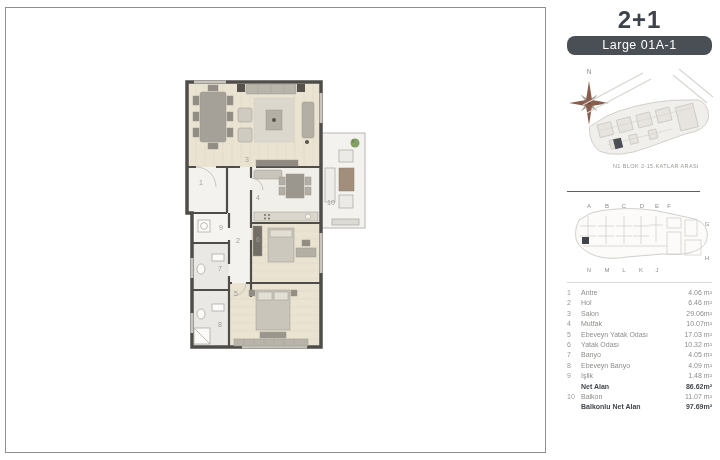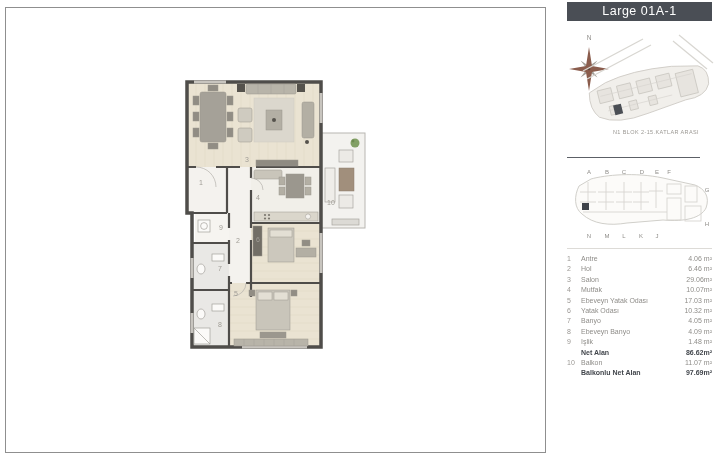--- a/index.html
+++ b/index.html
@@ -13,21 +13,21 @@
     position:absolute;left:5px;top:7px;width:541px;height:446px;
     border:1px solid #8f8f8f;background:#ffffff;box-sizing:border-box;
   }
   .plan-svg{position:absolute;left:176px;top:70px;width:192px;height:290px;}
 
   
   .side-panel{position:absolute;left:547px;top:0;width:173px;height:460px;background:#ffffff;}
   .panel-inner{position:absolute;left:20px;top:0;width:145px;}
   .unit-title{margin-top:6px;text-align:center;font-size:24px;font-weight:bold;color:#3e434a;letter-spacing:1px;}
   .unit-badge{margin-top:2px;background:#4a4e55;color:#ffffff;text-align:center;
-    font-size:12.5px;padding:2px 0 3px 0;letter-spacing:.5px;}
+    font-size:12.5px;padding:2px 0 3px 0;letter-spacing:.5px;border-radius:8px;}
   .compass-wrap{position:relative;height:118px;margin-top:8px;}
   .compass-svg{position:absolute;left:-2px;top:2px;width:48px;height:66px;}
   .site-svg{position:absolute;left:14px;top:4px;width:134px;height:96px;}
   .site-caption{position:absolute;left:30px;top:100px;width:118px;text-align:center;
     font-size:5.5px;color:#9a9792;letter-spacing:.4px;white-space:nowrap;}
   .sep-dark{border:none;border-top:1px solid #5c6066;margin:10px 0 6px 0;width:133px;}
   .sep-light{border:none;border-top:1px solid #dddbd7;margin:6px 0 5px 0;width:145px;}
   .key-svg{width:150px;height:78px;display:block;margin-top:2px;}
 
   .area-list{margin-top:3px;}
@@ -182,20 +182,21 @@
       <text x="74" y="164">6</text>
       <text x="36" y="193">7</text>
       <text x="52" y="218">5</text>
       <text x="36" y="249">8</text>
     </g>
   </svg>
 </div>
 
 <div class="side-panel">
   <div class="panel-inner">
+    <div class="unit-title">2+1</div>
     <div class="unit-badge">Large 01A-1</div>
 
     <div class="compass-wrap">
       <svg class="compass-svg" viewBox="0 0 48 66">
         <text x="24" y="9" text-anchor="middle" font-size="6.5" fill="#8f8d89">N</text>
         <polygon points="15.5,29.5 24,35 32.5,29.5 26,38 32.5,46.5 24,41 15.5,46.5 22,38" fill="#a39f98"></polygon>
         <polygon points="24,16 27,35 44,38 27,41 24,60 21,41 4,38 21,35" fill="#8a5c4c"></polygon>
         <circle cx="24" cy="38" r="1.3" fill="#5c4438"></circle>
       </svg>
       <svg class="site-svg" viewBox="0 0 134 96">

